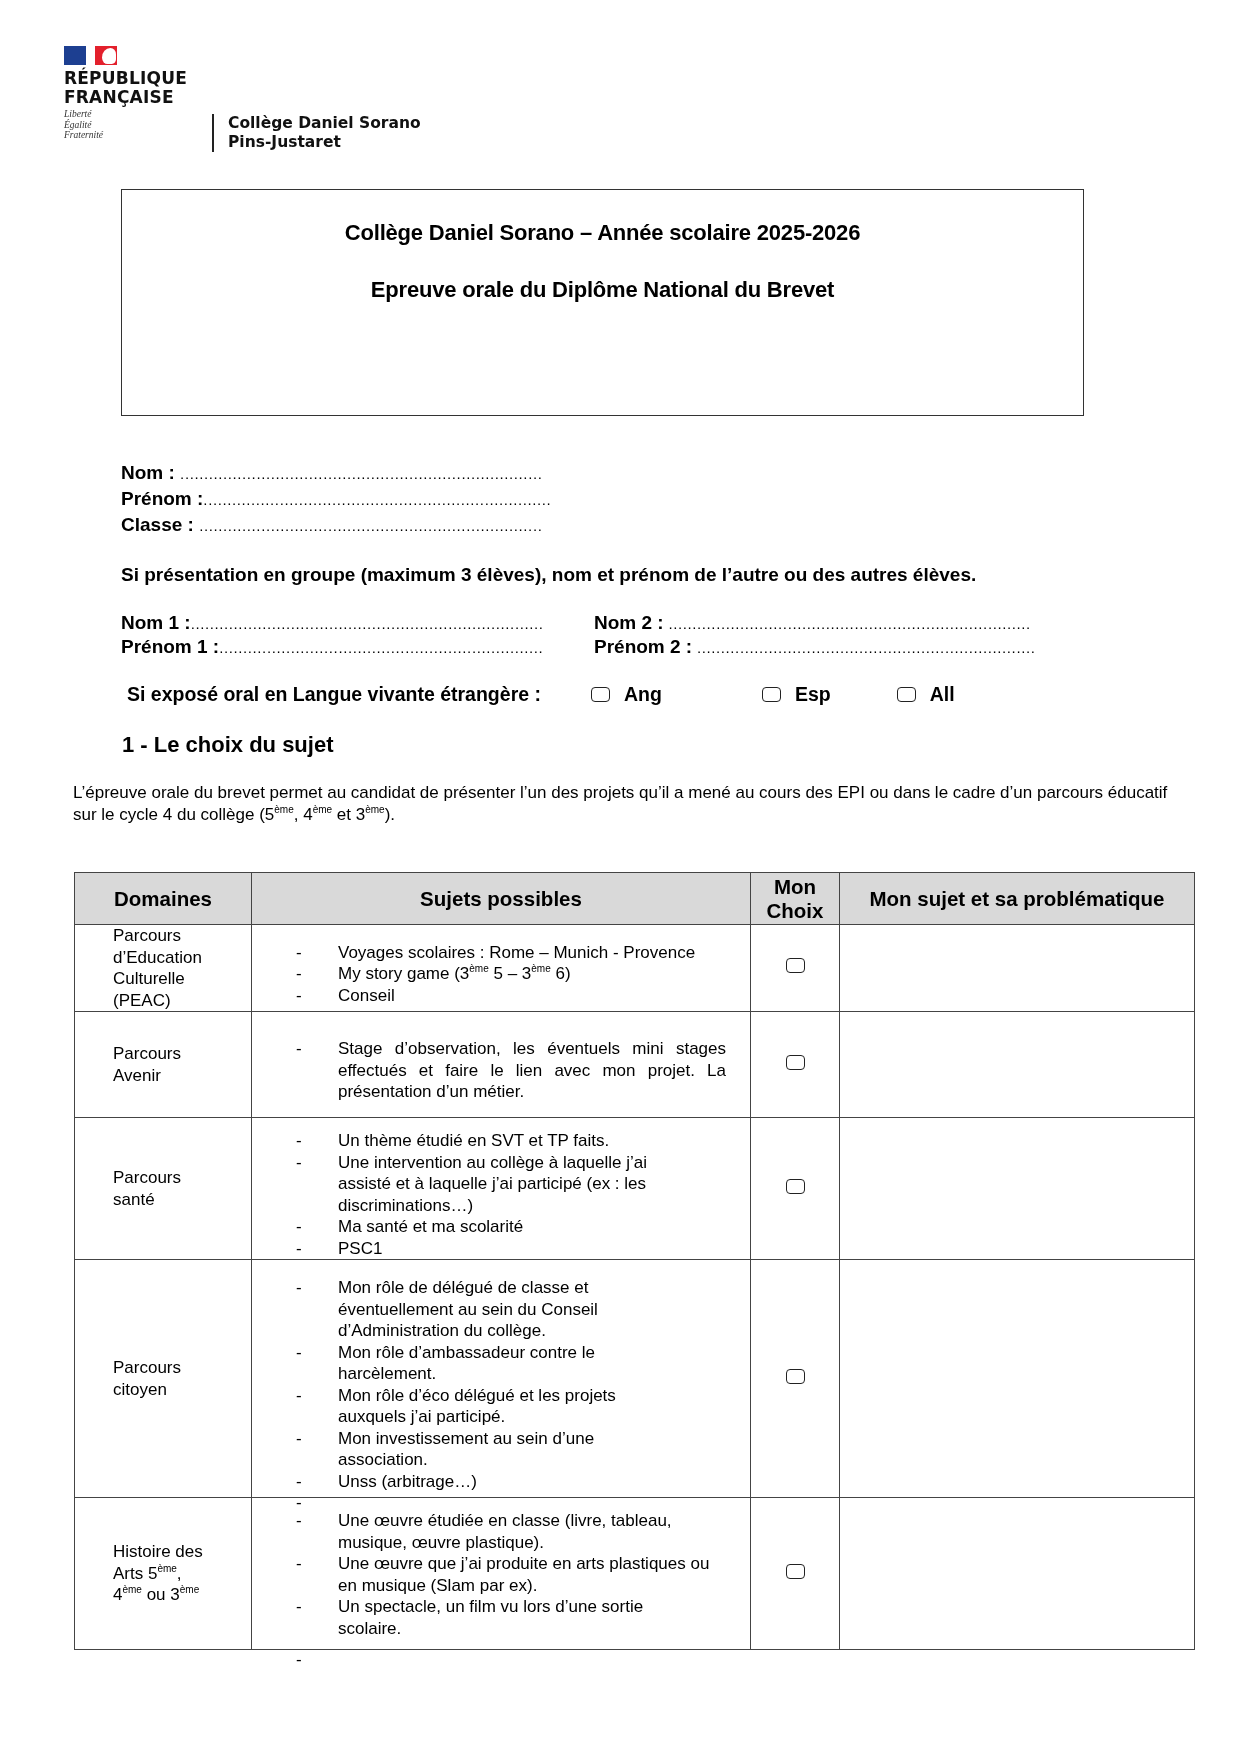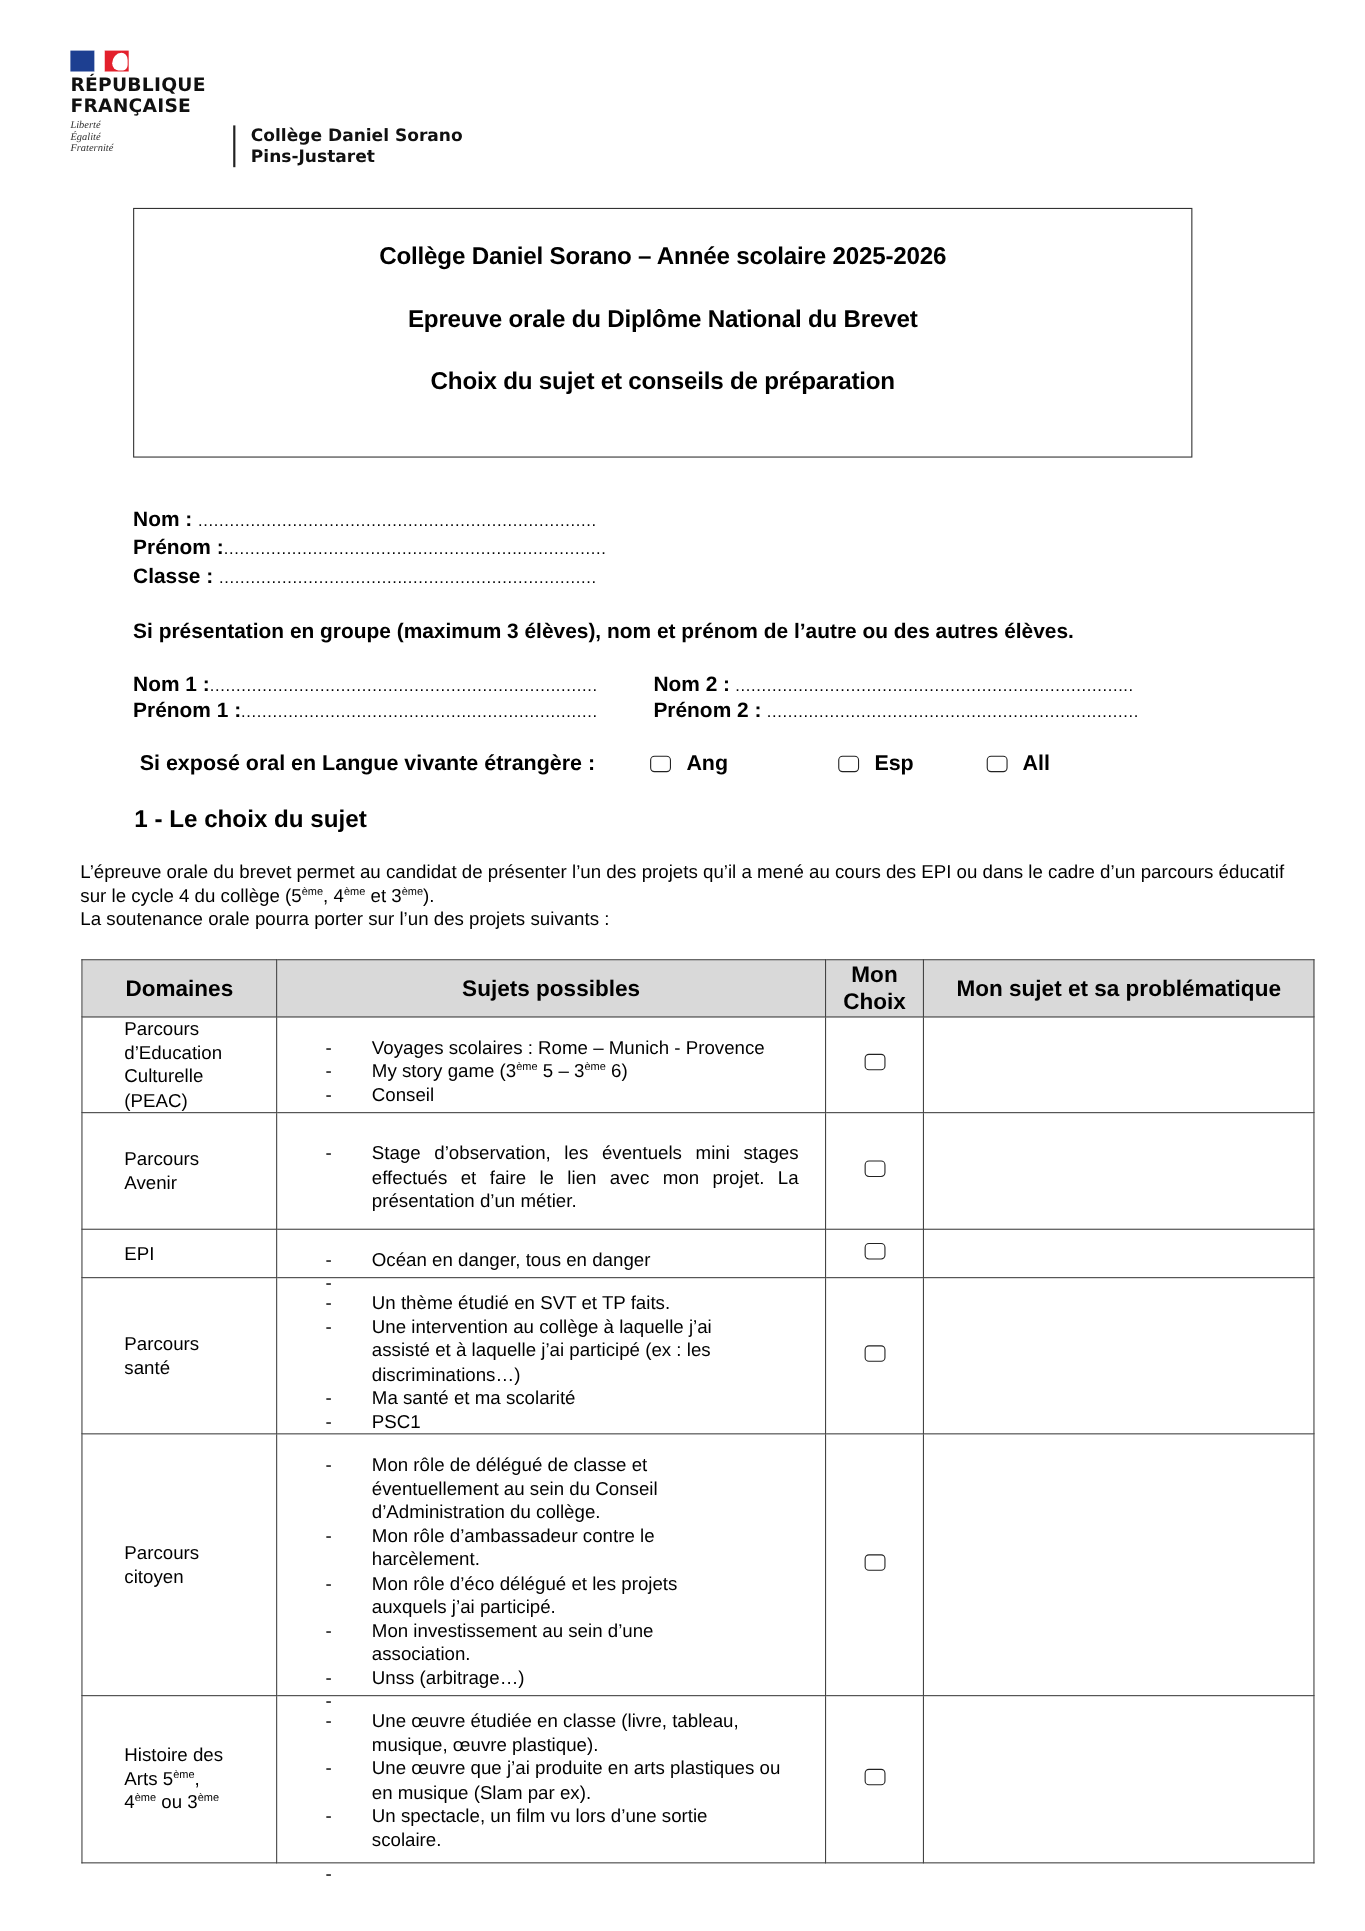--- a/index.html
+++ b/index.html
@@ -73,21 +73,20 @@
   </div>
 </div>
 <div class="college-brand">
   <div>Collège Daniel Sorano</div>
   <div>Pins-Justaret</div>
 </div>
 
 <div class="title-box">
   <div class="t" style="top:30px">Collège Daniel Sorano – Année scolaire 2025-2026</div>
   <div class="t" style="top:87px">Epreuve orale du Diplôme National du Brevet</div>
-  <div class="t" style="top:144px">Choix du sujet et conseils de préparation</div>
 </div>
 
 <div class="field" style="left:121px; top:462px;">
   <span>Nom : </span><span class="dots">............................................................................</span>
 </div>
 <div class="field" style="left:121px; top:488px;">
   <span>Prénom :</span><span class="dots">.........................................................................</span>
 </div>
 <div class="field" style="left:121px; top:514px;">
   <span>Classe : </span><span class="dots">........................................................................</span>
@@ -121,21 +120,20 @@
   <span class="opt" style="margin-left:34px;justify-content:space-between;">
     <span class="cb"></span>
     <span>All</span>
   </span>
 </div>
 
 <div class="section-title">1 - Le choix du sujet</div>
 
 <div class="intro">
   <span>L’épreuve orale du brevet permet au candidat de présenter l’un des projets qu’il a mené au cours des EPI ou dans le cadre d’un parcours éducatif sur le cycle 4 du collège (5</span><sup>ème</sup><span>, 4</span><sup>ème</sup><span> et 3</span><sup>ème</sup><span>).</span><br>
-  <span>La soutenance orale pourra porter sur l’un des projets suivants :</span>
 </div>
 
 <table class="tbl">
   <colgroup>
       <col class="col1">
       <col class="col2">
       <col class="col3">
       <col class="col4">
     </colgroup>
   <thead>
@@ -165,31 +163,20 @@
       <td class="dom" style="padding-right:60px;">Parcours Avenir</td>
       <td class="subj">
         <ul>
           <li class="just"> Stage d’observation,  les éventuels mini stages effectués et faire le lien avec mon projet. La présentation d’un métier.</li>
         </ul>
       </td>
       <td class="choice"><span class="cb"></span></td>
       <td></td>
     </tr>
 
-    <tr style="height:44px;">
-      <td class="dom">EPI</td>
-      <td class="subj">
-        <ul>
-          <li>Océan en danger, tous en danger</li>
-          <li></li>
-        </ul>
-      </td>
-      <td class="choice"><span class="cb"></span></td>
-      <td></td>
-    </tr>
 
     <tr style="height:131px;">
       <td class="dom" style="padding-right:60px;">Parcours santé</td>
       <td class="subj">
         <ul>
           <li>Un thème étudié en SVT et TP faits.</li>
           <li style="padding-right:30px;">Une intervention au collège à laquelle j’ai assisté et à laquelle j’ai participé (ex : les discriminations…)</li>
           <li>Ma santé et ma scolarité</li>
           <li>PSC1</li>
         </ul>

